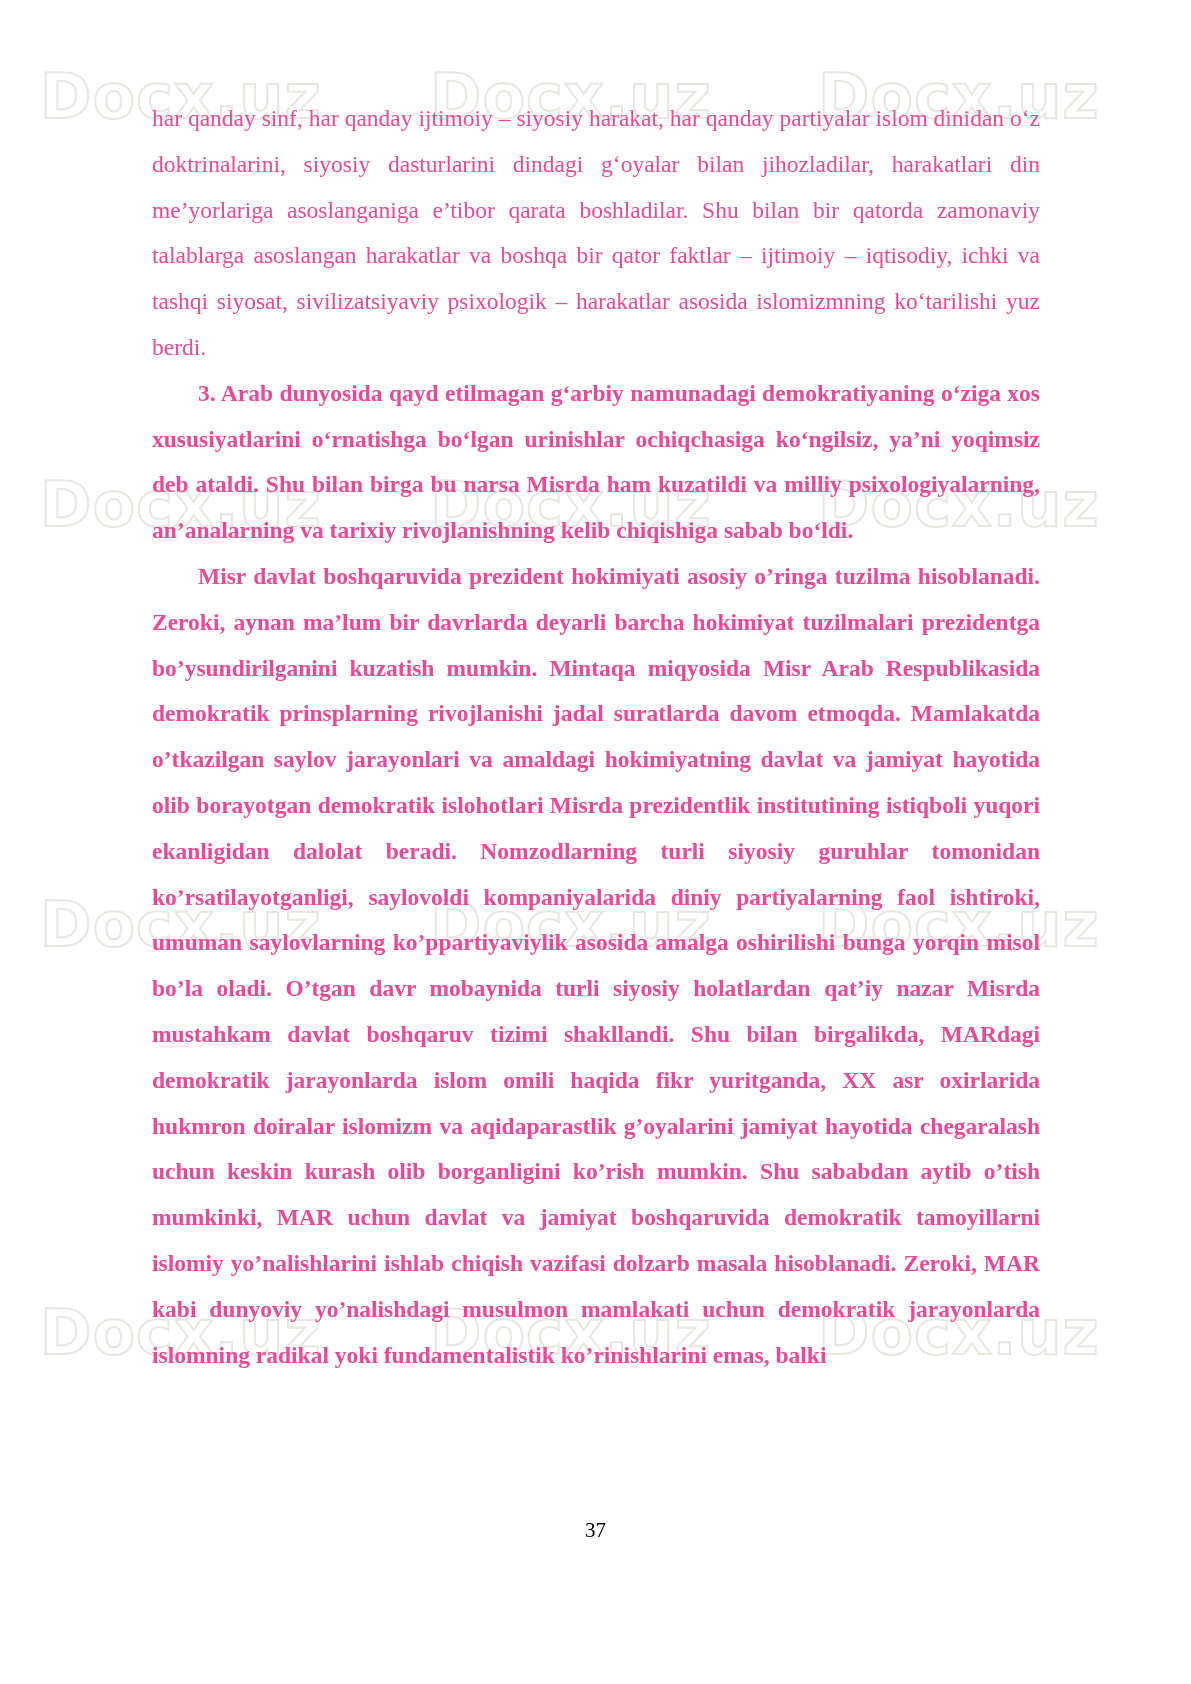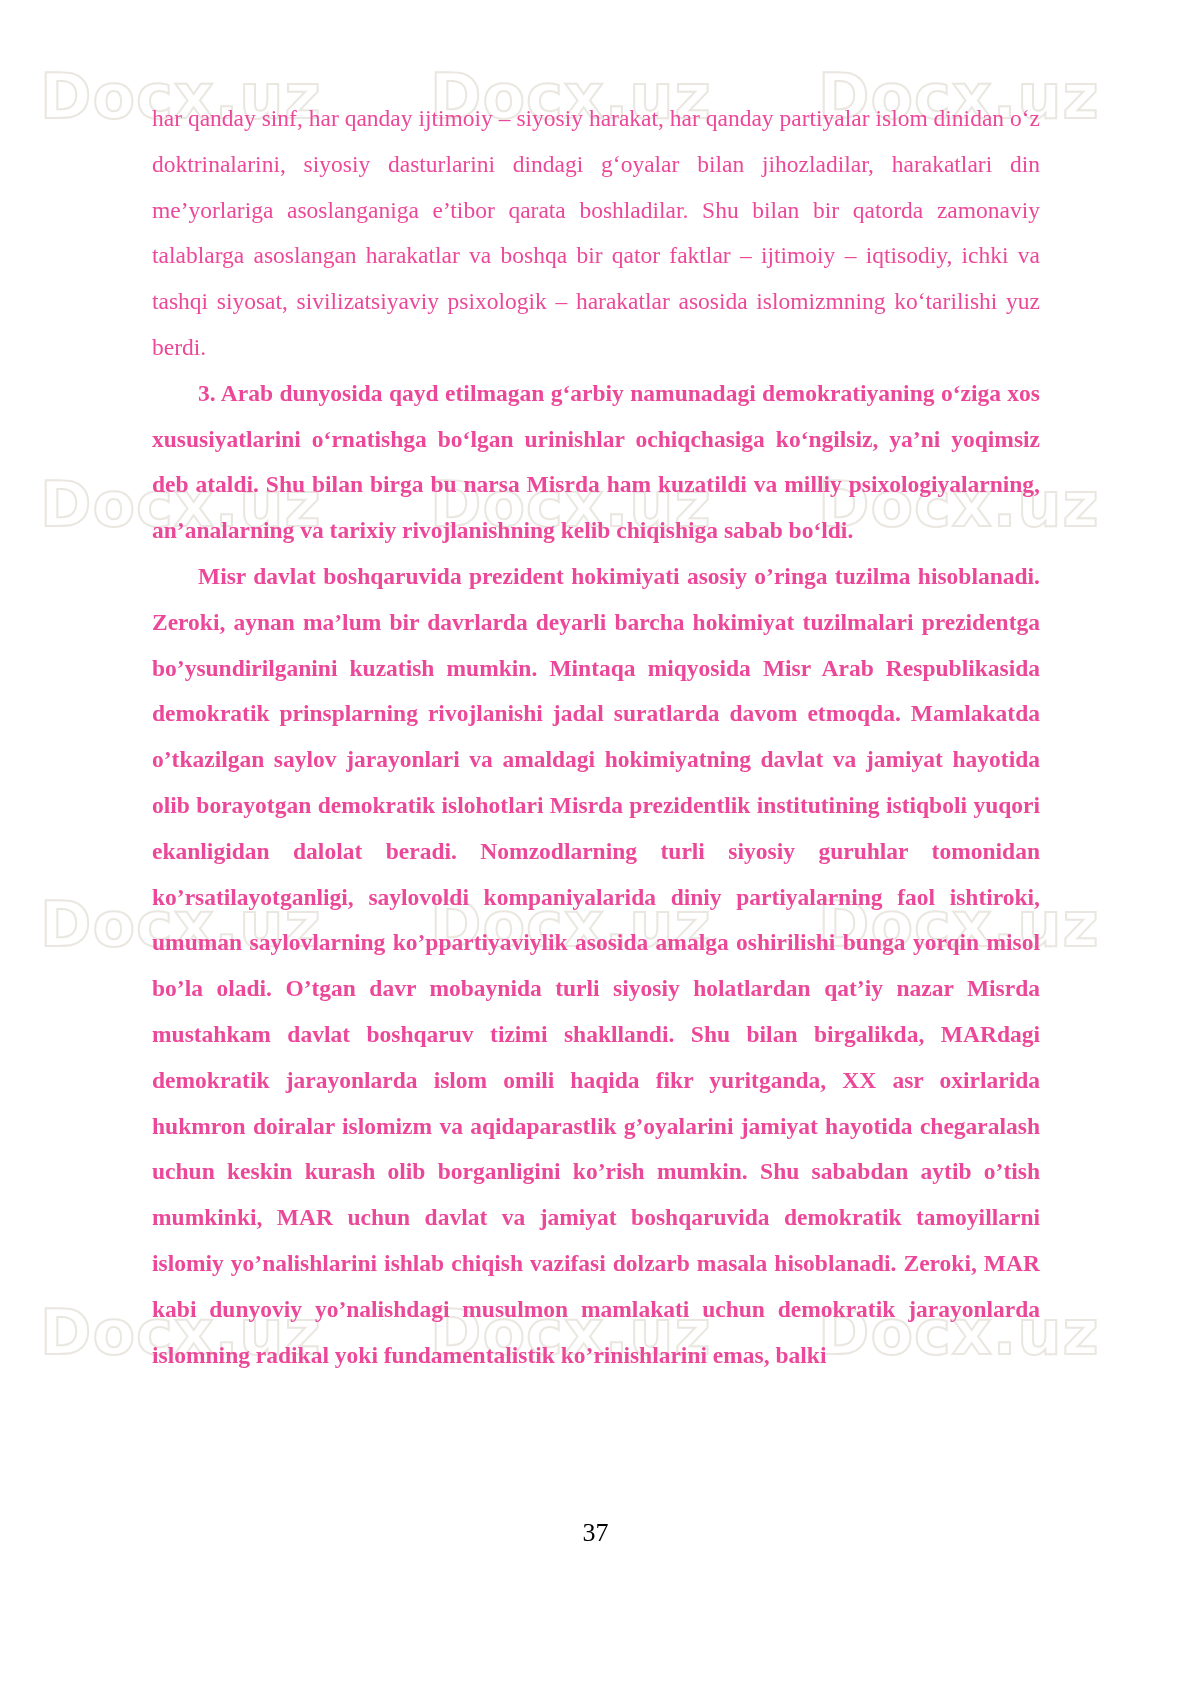--- a/index.html
+++ b/index.html
@@ -67,21 +67,21 @@
   p.para.indent {
     text-indent: 46px;
     font-weight: bold;
   }
   .page-number {
     position: absolute;
     left: 0;
     top: 1518px;
     width: 1191px;
     text-align: center;
-    font-size: 26px;
+    font-size: 21px;
     color: #000000;
     z-index: 2;
   }
 </style>
 </head>
 <body>
 
 <div class="page">
 
   <div class="watermark-layer">

